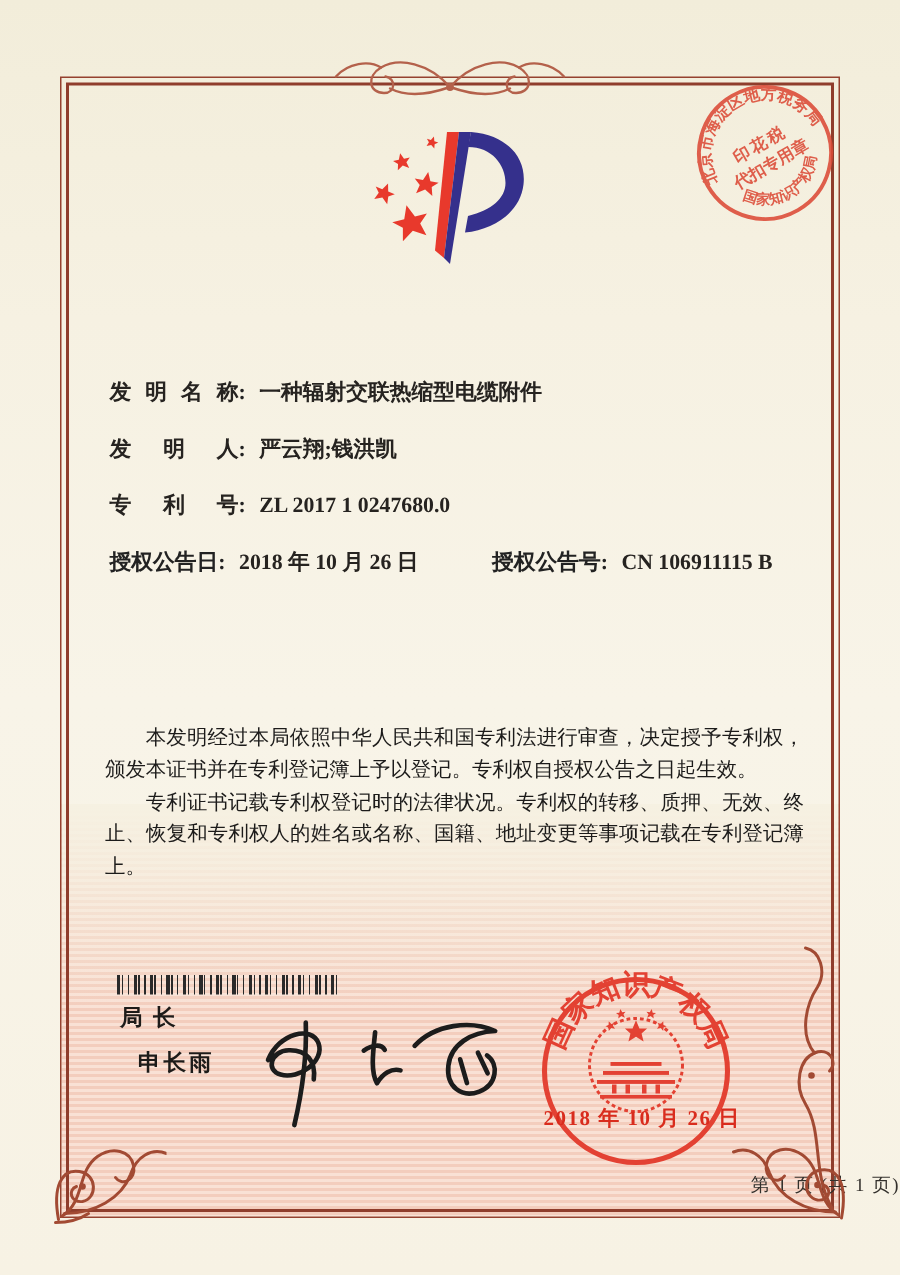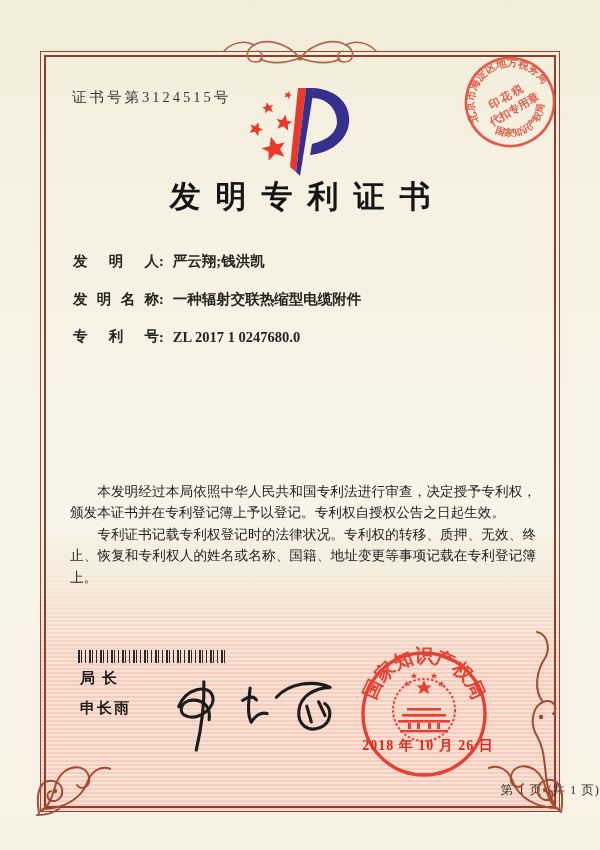--- a/index.html
+++ b/index.html
@@ -31,21 +31,21 @@
   .fvalue{font-weight:600;color:#262320;}
   .grant-row{display:flex;}
   .grant-a{width:255px;}
   .glabel{font-weight:bold;}
   .body-text{position:absolute;left:70px;top:481px;width:466px;font-size:13.6px;line-height:21.4px;color:#1c1b1a;z-index:3;}
   .body-text p{margin:0;text-indent:2em;text-align:justify;}
   .barcode{position:absolute;left:78px;top:650px;width:148px;height:13px;z-index:3;
     background:repeating-linear-gradient(90deg,#2a2a2a 0 2px,transparent 2px 3px,#2a2a2a 3px 4px,transparent 4px 7px,#2a2a2a 7px 8px,transparent 8px 11px);}
   .director{position:absolute;left:80px;top:669px;z-index:3;color:#1d1b19;font-family:Liberation Mono, monospace;}
   .director .d1{font-size:15px;font-weight:bold;letter-spacing:7px;}
-  .director .d2{font-size:15px;font-weight:bold;letter-spacing:2px;margin-top:11px;}
+  .director .d2{font-size:15px;font-weight:bold;letter-spacing:2px;margin-top:11px;margin-left:12px;}
   .signature{position:absolute;left:165px;top:674px;z-index:3;transform:rotate(-2deg);}
   .seal{position:absolute;left:356px;top:646px;z-index:3;opacity:.93;}
   .seal-date{position:absolute;left:352px;top:737px;width:152px;text-align:center;z-index:4;
              color:#d92c1d;font-size:14px;font-weight:bold;letter-spacing:1px;}
   .footer{position:absolute;left:0;right:0;top:782px;text-align:right;font-size:12.5px;color:#33302c;z-index:3;letter-spacing:1px;}
   .top-ornament{position:absolute;left:210px;top:34px;z-index:3;}
   .corner-left{position:absolute;left:33px;bottom:34px;z-index:3;}
   .corner-right{position:absolute;right:33px;bottom:34px;z-index:3;transform:scaleX(-1);}
   .seal-text{font-family:"Liberation Serif",serif;font-weight:bold;}
 </style>
@@ -63,21 +63,20 @@
       <path d="M90,24 C76,8 56,4 44,11 C34,17 36,28 46,28 C54,28 54,18 47,17"></path>
       <path d="M90,24 C76,29 62,31 50,25"></path>
       <path d="M44,11 C36,6 22,8 14,17"></path>
       <path d="M90,24 C104,8 124,4 136,11 C146,17 144,28 134,28 C126,28 126,18 133,17"></path>
       <path d="M90,24 C104,29 118,31 130,25"></path>
       <path d="M136,11 C144,6 158,8 166,17"></path>
       <circle cx="90" cy="24" r="2.6" fill="#b4614b" stroke="none"></circle>
     </g>
   </svg>
 
-  <div class="cert-no">证书号第3124515号</div>
 
   <svg class="logo" width="136" height="98" viewBox="0 0 136 98">
     <defs>
       <path id="star" d="M0,-10 L2.94,-3.09 L9.51,-3.09 L4.76,1.18 L6.47,8.09 L0,4 L-6.47,8.09 L-4.76,1.18 L-9.51,-3.09 L-2.94,-3.09 Z"></path>
     </defs>
     <g fill="#e8392c">
       <use href="#star" transform="translate(56,13) scale(0.42) rotate(18)"></use>
       <use href="#star" transform="translate(36,26) scale(0.60) rotate(-12)"></use>
       <use href="#star" transform="translate(52,41) scale(0.85) rotate(10)"></use>
       <use href="#star" transform="translate(24,47) scale(0.72) rotate(22)"></use>
@@ -99,31 +98,38 @@
     <text class="seal-text" font-size="10.5" fill="#dc4b37">
       <textPath href="#taxTopArc" startOffset="50%" text-anchor="middle">北京市海淀区地方税务局</textPath>
     </text>
     <text class="seal-text" font-size="9.5" fill="#dc4b37">
       <textPath href="#taxBottomArc" startOffset="50%" text-anchor="middle">国家知识产权局</textPath>
     </text>
     <text class="seal-text" x="48" y="45" font-size="11" fill="#dc4b37" text-anchor="middle" letter-spacing="2">印花税</text>
     <text class="seal-text" x="48" y="60" font-size="11" fill="#dc4b37" text-anchor="middle">代扣专用章</text>
   </svg>
 
-  <div class="title">发明专利证书</div>
 
   <div class="fields">
     <div class="frow">
+      <span class="flabel">发明名称</span><span class="colon">:</span><span class="fvalue">一种辐射交联热缩型电缆附件</span>
+    </div>
+    <div class="frow">
       <span class="flabel">发明人</span><span class="colon">:</span><span class="fvalue">严云翔;钱洪凯</span>
-    </div>
-    <div class="frow">
-      <span class="flabel">发明名称</span><span class="colon">:</span><span class="fvalue">一种辐射交联热缩型电缆附件</span>
     </div>
     <div class="frow">
       <span class="flabel">专利号</span><span class="colon">:</span><span class="fvalue">ZL 2017 1 0247680.0</span>
+    </div>
+    <div class="frow grant-row">
+      <span class="grant-a">
+        <span class="glabel">授权公告日</span><span class="colon">:</span><span class="fvalue">2018 年 10 月 26 日</span>
+      </span>
+      <span>
+        <span class="glabel">授权公告号</span><span class="colon">:</span><span class="fvalue">CN 106911115 B</span>
+      </span>
     </div>
   </div>
 
   <div class="body-text">
     <p>本发明经过本局依照中华人民共和国专利法进行审查，决定授予专利权，颁发本证书并在专利登记簿上予以登记。专利权自授权公告之日起生效。</p>
     <p>专利证书记载专利权登记时的法律状况。专利权的转移、质押、无效、终止、恢复和专利权人的姓名或名称、国籍、地址变更等事项记载在专利登记簿上。</p>
   </div>
 
   <div class="barcode"></div>
 

